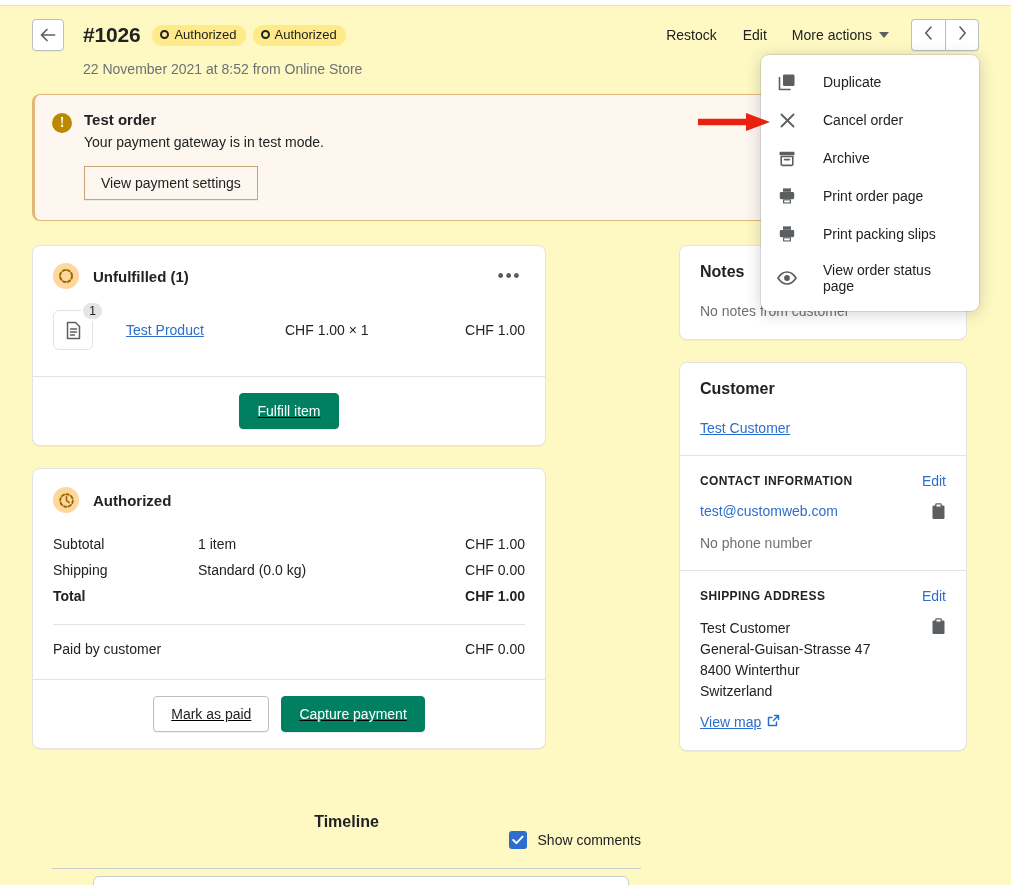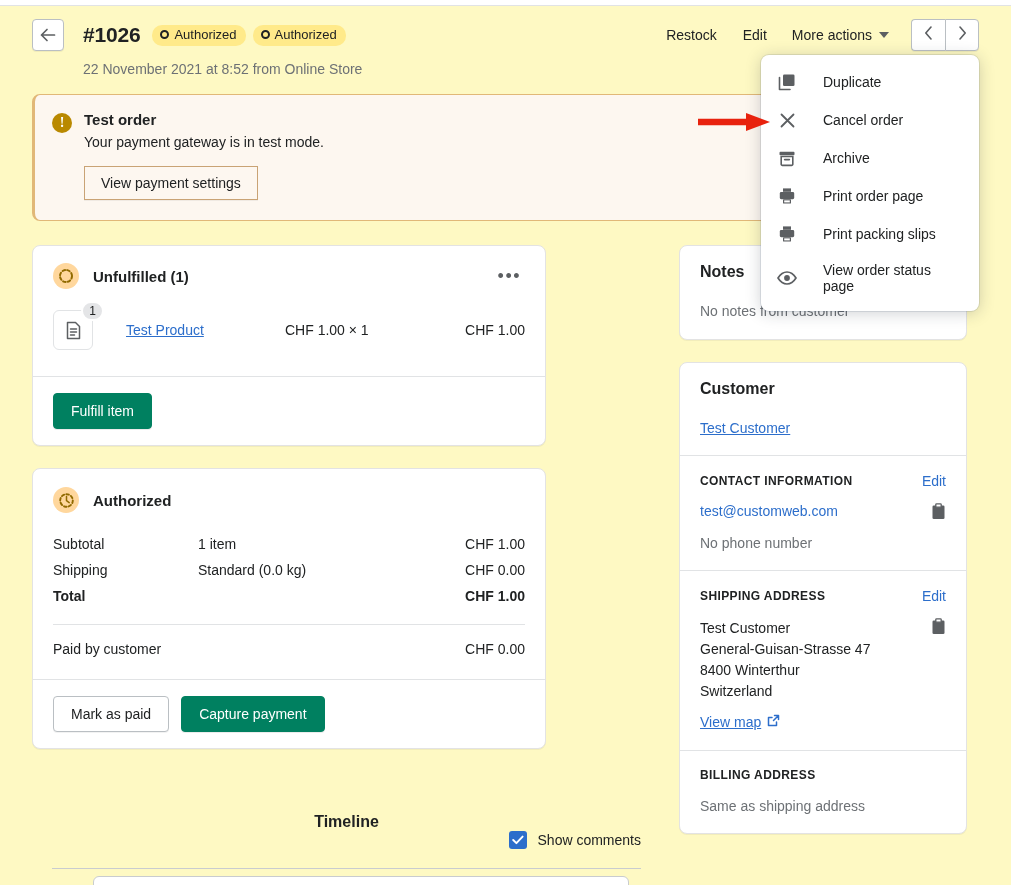--- a/index.html
+++ b/index.html
@@ -169,21 +169,21 @@
     font-size: 14px; color: #2c6ecb; text-decoration: underline; cursor: pointer;
   }
   .item-unit {
     margin-left: auto; font-size: 14px; color: #202223;
     width: 150px; 
   }
   .item-total { font-size: 14px; color: #202223; width: 90px; text-align: right; }
   .card-footer {
     border-top: 1px solid #e1e3e5;
     padding: 16px 20px;
-    display: flex; justify-content: flex-start; gap: 12px;
+    display: flex; justify-content: center; gap: 12px; text-decoration: underline;
   }
   .btn-primary {
     background: #008060; color: #ffffff;
     border: 1px solid #008060; border-radius: 4px;
     padding: 9px 17px; font-size: 14px; cursor: pointer;
     font-family: inherit;
     box-shadow: 0 1px 0 rgba(0,0,0,0.08);
   }
   .btn-default {
     background: #ffffff; color: #202223;
@@ -498,24 +498,20 @@
           <span>View map</span>
           <span>
             <svg width="13" height="13" viewBox="0 0 13 13">
               <path d="M11.5 1.5 H7.5 M11.5 1.5 V5.5 M11.5 1.5 L6.5 6.5" stroke="#2c6ecb" stroke-width="1.5" fill="none" stroke-linecap="round" stroke-linejoin="round"></path>
               <path d="M9.5 8 V11.5 H1.5 V3.5 H5" stroke="#2c6ecb" stroke-width="1.5" fill="none" stroke-linecap="round" stroke-linejoin="round"></path>
             </svg>
           </span>
         </span>
       </div>
 
-      <div class="cust-section">
-        <div class="sec-title">Billing address</div>
-        <div class="billing-text">Same as shipping address</div>
-      </div>
 
     </div>
   </div>
 
   <div class="dropdown">
 
     <div class="menu-item">
       <span class="mi-icon">
         <svg width="18" height="18" viewBox="0 0 18 18">
           <path d="M1.5 4.5 V16.5 H12" stroke="#5c5f62" stroke-width="1.6" fill="none" stroke-linecap="round" stroke-linejoin="round"></path>

